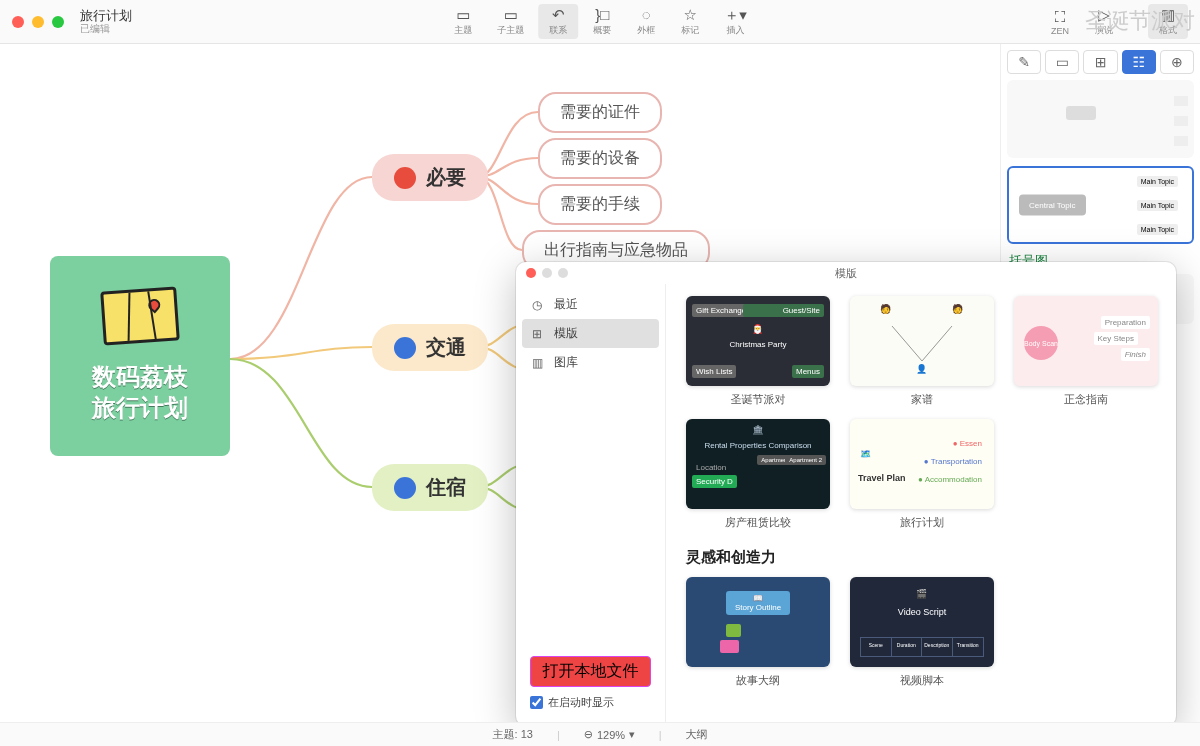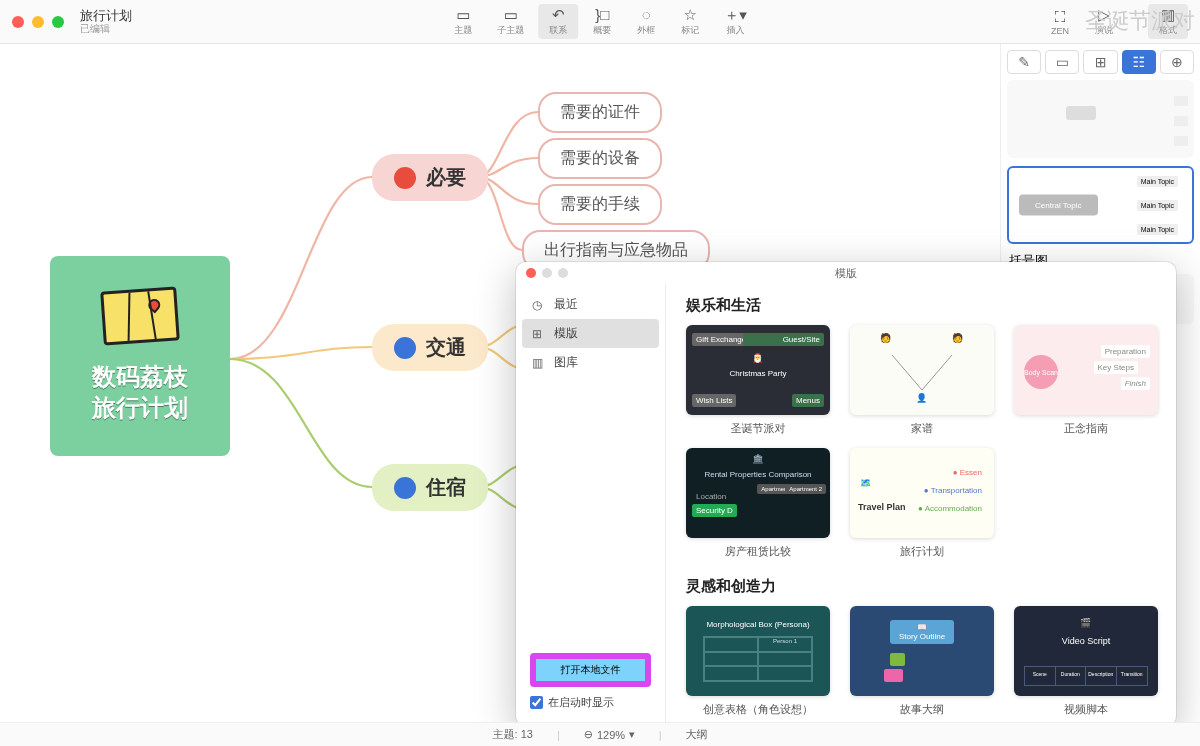--- a/index.html
+++ b/index.html
@@ -57,38 +57,38 @@
 .connectors path { fill: none; stroke-width: 2.2; }
 
 
 .format-panel { position: absolute; right: 0; top: 44px; width: 200px; bottom: 24px; border-left: 1px solid #eee; background: #fff; padding: 6px; overflow: hidden;}
 .fp-tabs { display: flex; gap: 4px; margin-bottom: 6px; justify-content: space-around; }
 .fp-tab { flex: 1; height: 24px; display: flex; align-items: center; justify-content: center; border-radius: 4px; font-size: 14px; color: #666; border: 1px solid #ddd; }
 .fp-tab.active { background: #3a74d8; color: #fff; border-color: #3a74d8;}
 .fp-thumb { border: 2px solid transparent; border-radius: 6px; padding: 4px; margin-bottom: 8px; height: 78px; display: flex; align-items: center; justify-content: center; background: #f8f8f8; }
 .fp-thumb.selected { border-color: #3a74d8; background:#fff;}
 .fp-thumb-inner { width: 100%; height: 100%; position: relative; }
-.fp-thumb-inner .ct { position: absolute; left: 6px; top: 50%; transform: translateY(-50%); background: #bbb; color: #fff; font-size: 8px; padding: 6px 16px; border-radius: 4px; }
+.fp-thumb-inner .ct { position: absolute; left: 6px; top: 50%; transform: translateY(-50%); background: #bbb; color: #fff; font-size: 8px; padding: 6px 10px; border-radius: 4px; }
 .fp-mini { position: absolute; right: 10px; background: #eee; border-radius: 2px; padding: 2px 4px; font-size: 7px; }
 .fp-mini2 { right: 0;  background: #eee; width:14px; height:10px;}
-.fp-section-label { font-size: 13px; color: #000000; font-weight: 500; margin: 4px 2px;}
+.fp-section-label { font-size: 13px; color: #15803d; font-weight: 500; margin: 4px 2px;}
 .fp-last-label { position:absolute; bottom:0; left:8px; font-size:12px;}
 
 
 .template-modal { position: absolute; left: 516px; top: 262px; width: 660px; height: 464px; background: #fff; border-radius: 10px; box-shadow: 0 10px 40px rgba(0,0,0,0.25), 0 0 0 1px rgba(0,0,0,0.08); display: flex; flex-direction: column; overflow: hidden;}
 .tm-titlebar { height: 22px; position: relative; display:flex; align-items:center; justify-content:center; font-size:11px; color:#666; }
 .tm-tl { position: absolute; left: 10px; top: 6px; display: flex; gap: 6px; }
 .tm-tl span { width: 10px; height: 10px; border-radius: 50%; background: #ddd; }
 .tm-tl span:first-child { background: #ff5f57; }
 .tm-body { flex: 1; display: flex; overflow: hidden;}
 .tm-sidebar { width: 150px; border-right: 1px solid #eee; padding: 6px 0; display: flex; flex-direction: column; }
 .tm-side-item { padding: 6px 16px; font-size: 12px; color: #444; display: flex; align-items: center; gap: 8px; cursor: pointer;}
 .tm-side-item.active { background: #e0e0e0; border-radius: 4px; margin: 0 6px; padding: 6px 10px;}
 .tm-side-item .ic { width: 14px; color: #666; }
-.tm-open-btn { margin: auto 14px 8px; padding: 4px 0; text-align: center; border: 6px solid #d946ef; border-radius: 4px; font-size: 10px; background: #7dd3fc;}
+.tm-open-btn { margin: auto 14px 8px; padding: 4px 0; text-align: center; border: 1px solid #d946ef; border-radius: 4px; font-size: 16px; background: #ef4444;}
 .tm-check { margin: 0 14px 10px; font-size: 11px; color: #444; display: flex; align-items: center; gap: 5px;}
 .tm-check input { accent-color: #3a74d8;}
 .tm-content { flex: 1; padding: 12px 20px; overflow-y: auto;}
 .tm-cat { font-size: 15px; font-weight: 600; margin-bottom: 10px; color: #222;}
 .tm-grid { display: grid; grid-template-columns: repeat(3, 1fr); gap: 12px 20px; margin-bottom: 18px;}
 .tm-card { display: flex; flex-direction: column; align-items: center; gap: 6px; cursor: pointer;}
 .tm-card .preview { width: 144px; height: 90px; border-radius: 6px; box-shadow: 0 1px 4px rgba(0,0,0,0.15); display: flex; align-items: center; justify-content: center; font-size: 9px; color: #fff; overflow: hidden; position: relative;}
 .tm-card .caption { font-size: 11px; color: #555;}
 
 .pv-dark { background: #2a2d36; }
@@ -267,21 +267,20 @@
           <span class="ic">▥</span>
           <span>图库</span>
         </div>
       <button class="tm-open-btn">打开本地文件</button>
       <label class="tm-check">
           <input type="checkbox" checked="" style="">
           <span>在启动时显示</span>
         </label>
     </div>
     <div class="tm-content">
-      <div class="tm-cat">娱乐和生活</div>
       <div class="tm-grid">
         <div class="tm-card">
           <div class="preview pv-dark">
               <span style="position:absolute;top:44px;font-size:8px;">Christmas Party</span>
               <span style="position:absolute;top:28px;">🎅</span>
               <span class="pv-label" style="left:6px;top:8px;background:#666;">Gift Exchange</span>
               <span class="pv-label" style="right:6px;top:8px;background:#3a704a;padding-left:40px;">Guest/Site</span>
               <span class="pv-label" style="left:6px;bottom:8px;background:#666;">Wish Lists</span>
               <span class="pv-label" style="right:6px;bottom:8px;background:#3a704a;">Menus</span>
             </div>
@@ -324,34 +323,20 @@
               <span style="position:absolute;left:8px;top:54px;font-size:9px;color:#333;font-weight:600;">Travel Plan</span>
               <span class="pv-label" style="right:8px;top:18px;color:#e66;">● Essen</span>
               <span class="pv-label" style="right:8px;top:36px;color:#57c;">● Transportation</span>
               <span class="pv-label" style="right:8px;top:54px;color:#6a5;">● Accommodation</span>
             </div>
           <span class="caption">旅行计划</span>
         </div>
       </div>
       <div class="tm-cat">灵感和创造力</div>
       <div class="tm-grid">
-        <div class="tm-card">
-          <div class="preview pv-teal">
-              <span style="position:absolute;top:14px;font-size:8px;">Morphological Box (Persona)</span>
-              <div style="position:absolute;top:30px;width:110px;height:46px;border:1px solid #4a8080;display:grid;grid-template-columns:1fr 1fr;grid-template-rows:repeat(3,1fr);font-size:6px;">
-                <div style="border:1px solid #4a8080;"></div>
-                <div style="border:1px solid #4a8080;color:#cde;text-align:center;">Person 1</div>
-                <div style="border:1px solid #4a8080;"></div>
-                <div style="border:1px solid #4a8080;"></div>
-                <div style="border:1px solid #4a8080;"></div>
-                <div style="border:1px solid #4a8080;"></div>
-              </div>
-            </div>
-          <span class="caption">创意表格（角色设想）</span>
-        </div>
         <div class="tm-card">
           <div class="preview pv-story">
               <span style="position:absolute;top:14px;width:64px;padding:3px;background:#5aa4d6;border-radius:3px;font-size:8px;text-align:center;">📖<br><span>Story Outline</span></span>
               <span class="pv-label" style="bottom:30px;left:40px;background:#7fb93f;"> &nbsp; &nbsp; </span>
               <span class="pv-label" style="bottom:14px;left:34px;background:#e6a;"> &nbsp; &nbsp; &nbsp; </span>
             </div>
           <span class="caption">故事大纲</span>
         </div>
         <div class="tm-card">
           <div class="preview pv-video">

